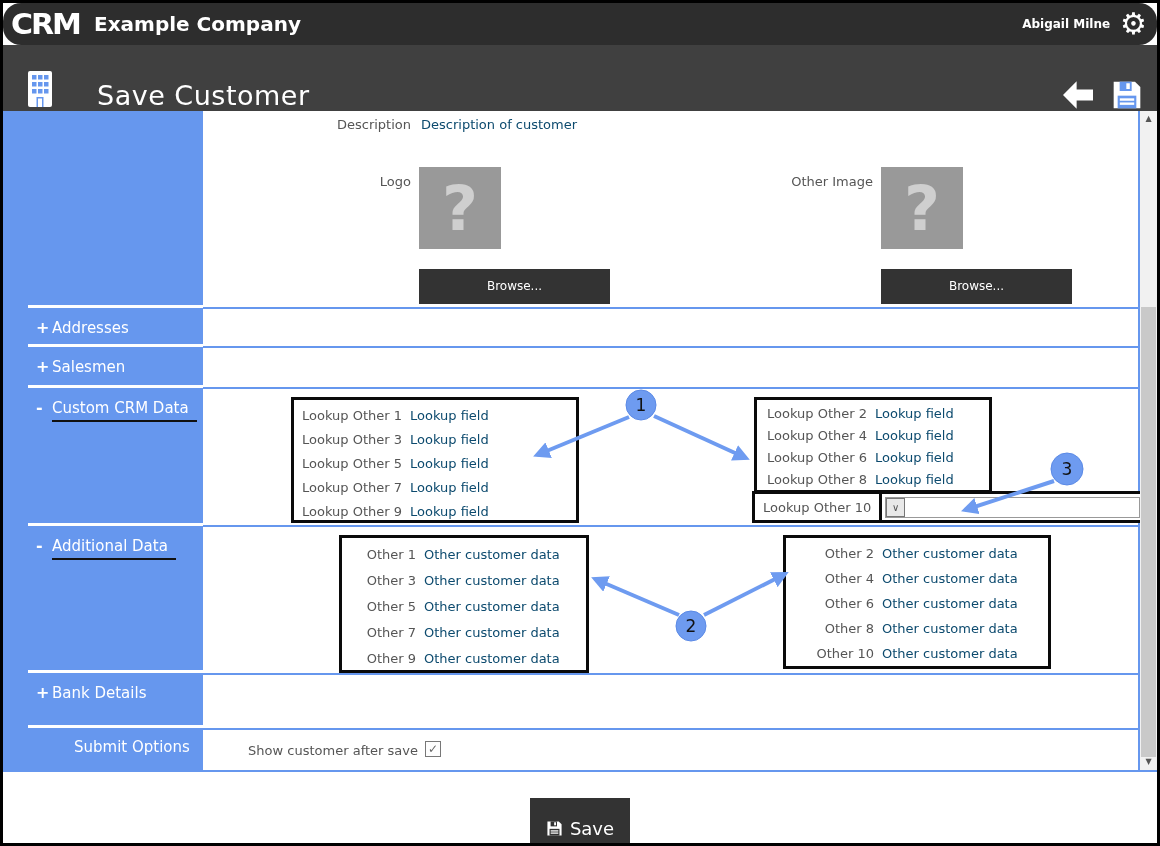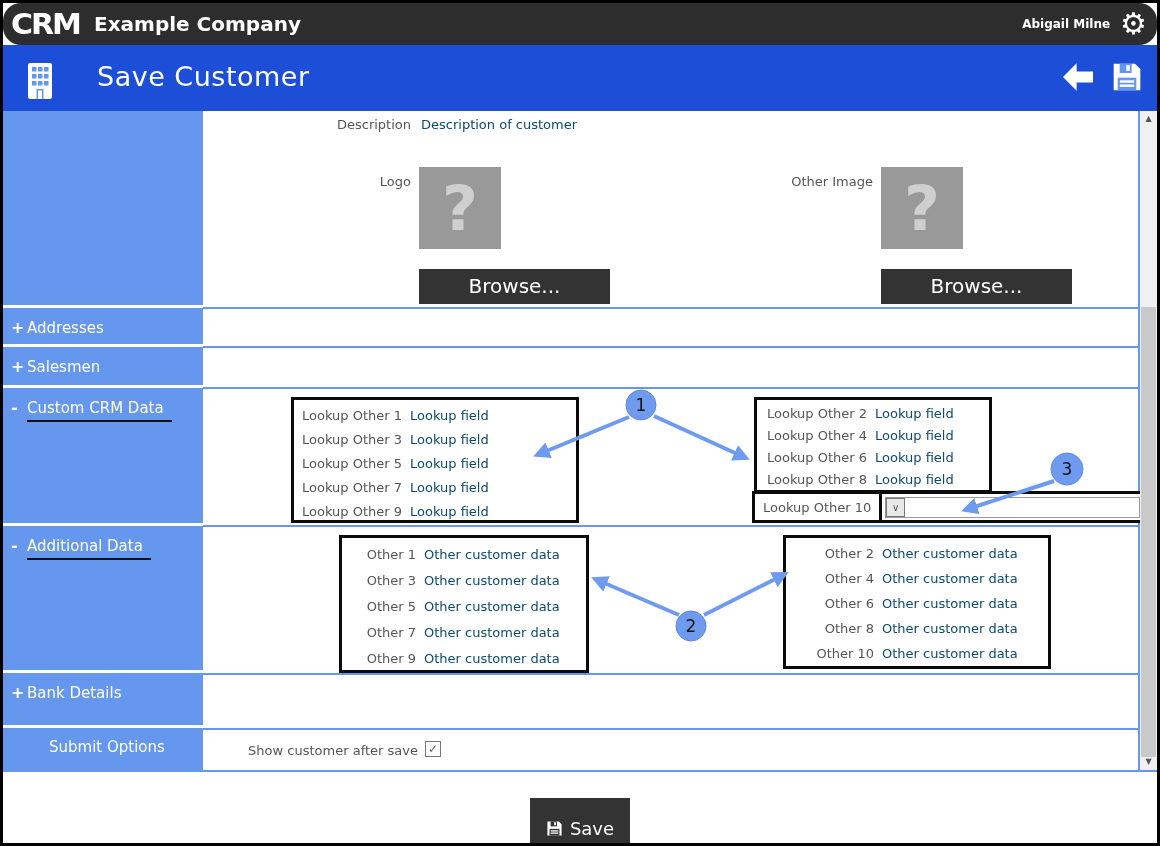--- a/index.html
+++ b/index.html
@@ -26,32 +26,32 @@
     color:#fff; margin-right: 14px; line-height: 1;
     transform: scaleY(.95);
   }
   .company-name { font-size: 20px; font-weight: 600; }
   .topbar-right { margin-left:auto; display:flex; align-items:center; gap:10px; }
   .user-name { font-size: 12px; font-weight: 600; }
   .gear { font-size: 30px; line-height: 1; color:#fff; cursor:pointer; }
 
   
   .pageheader {
-    height: 66px; background: #1d4ed8; color:#fff;
-    display:flex; align-items:flex-start; padding: 16px 14px 0 18px;
+    height: 66px; background: #404040; color:#fff;
+    display:flex; align-items:flex-end; padding: 16px 14px 0 18px;
     flex: 0 0 auto;
   }
   .header-title { font-size: 27px; margin-left: 40px; letter-spacing:.5px; }
   .header-icons { margin-left:auto; display:flex; align-items:center; gap:16px; }
   .hicon { display:block; cursor:pointer; }
 
   
   .content { display:flex; flex: 0 0 auto; height: 661px; border-bottom: 2px solid #6697ee; }
 
-  .sidebar { width: 200px; background:#6697ee; flex:0 0 auto; display:flex; flex-direction:column; }
+  .sidebar { width: 200px; background:#6697ee; flex:0 0 auto; display:flex; flex-direction:column;padding-left:25px; }
   .sb-spacer { height: 198px; border-bottom: 3px solid #fff; }
   .sb-item {
     color:#fff; font-size: 15px; border-bottom: 3px solid #fff;
     padding: 10px 6px 0 8px; cursor:pointer; overflow:hidden;
   }
   .sb-item:last-child { border-bottom: none; }
   .sb-prefix { display:inline-block; width: 16px; font-size:16px; font-weight:700; }
   .sb-underline .sb-label { border-bottom: 2px solid #111; padding-bottom: 3px; padding-right: 8px; }
   .sb-indent { padding-left: 30px; }
 
@@ -72,21 +72,21 @@
   .abs { position: absolute; }
   .lblcol { width: 208px; text-align: right; }
 
   .imgbox {
     width: 82px; height: 82px; background:#999; color:#cfcfcf;
     display:flex; align-items:center; justify-content:center;
     font-size: 62px; font-weight: 700;
   }
   .browse-btn {
     width: 191px; height: 35px; background:#333; color:#fff;
-    font-size: 20px; text-align:center; line-height: 35px; cursor:pointer;
+    font-size: 12px; text-align:center; line-height: 35px; cursor:pointer;
     font-family: inherit; border: none;
   }
 
   .blackbox { position:absolute; border: 3px solid #0a0a0a; background:#fff; }
   .frow { display:flex; align-items:center; }
   .frow .flabel { text-align:right; margin-right: 8px; }
 
   .box-lookup-left  { left: 88px;  top: 8px;   width: 288px; height: 126px; padding-top:3px; }
   .box-lookup-left  .frow { height: 24px; }
   .box-lookup-left  .flabel { width: 108px; }

